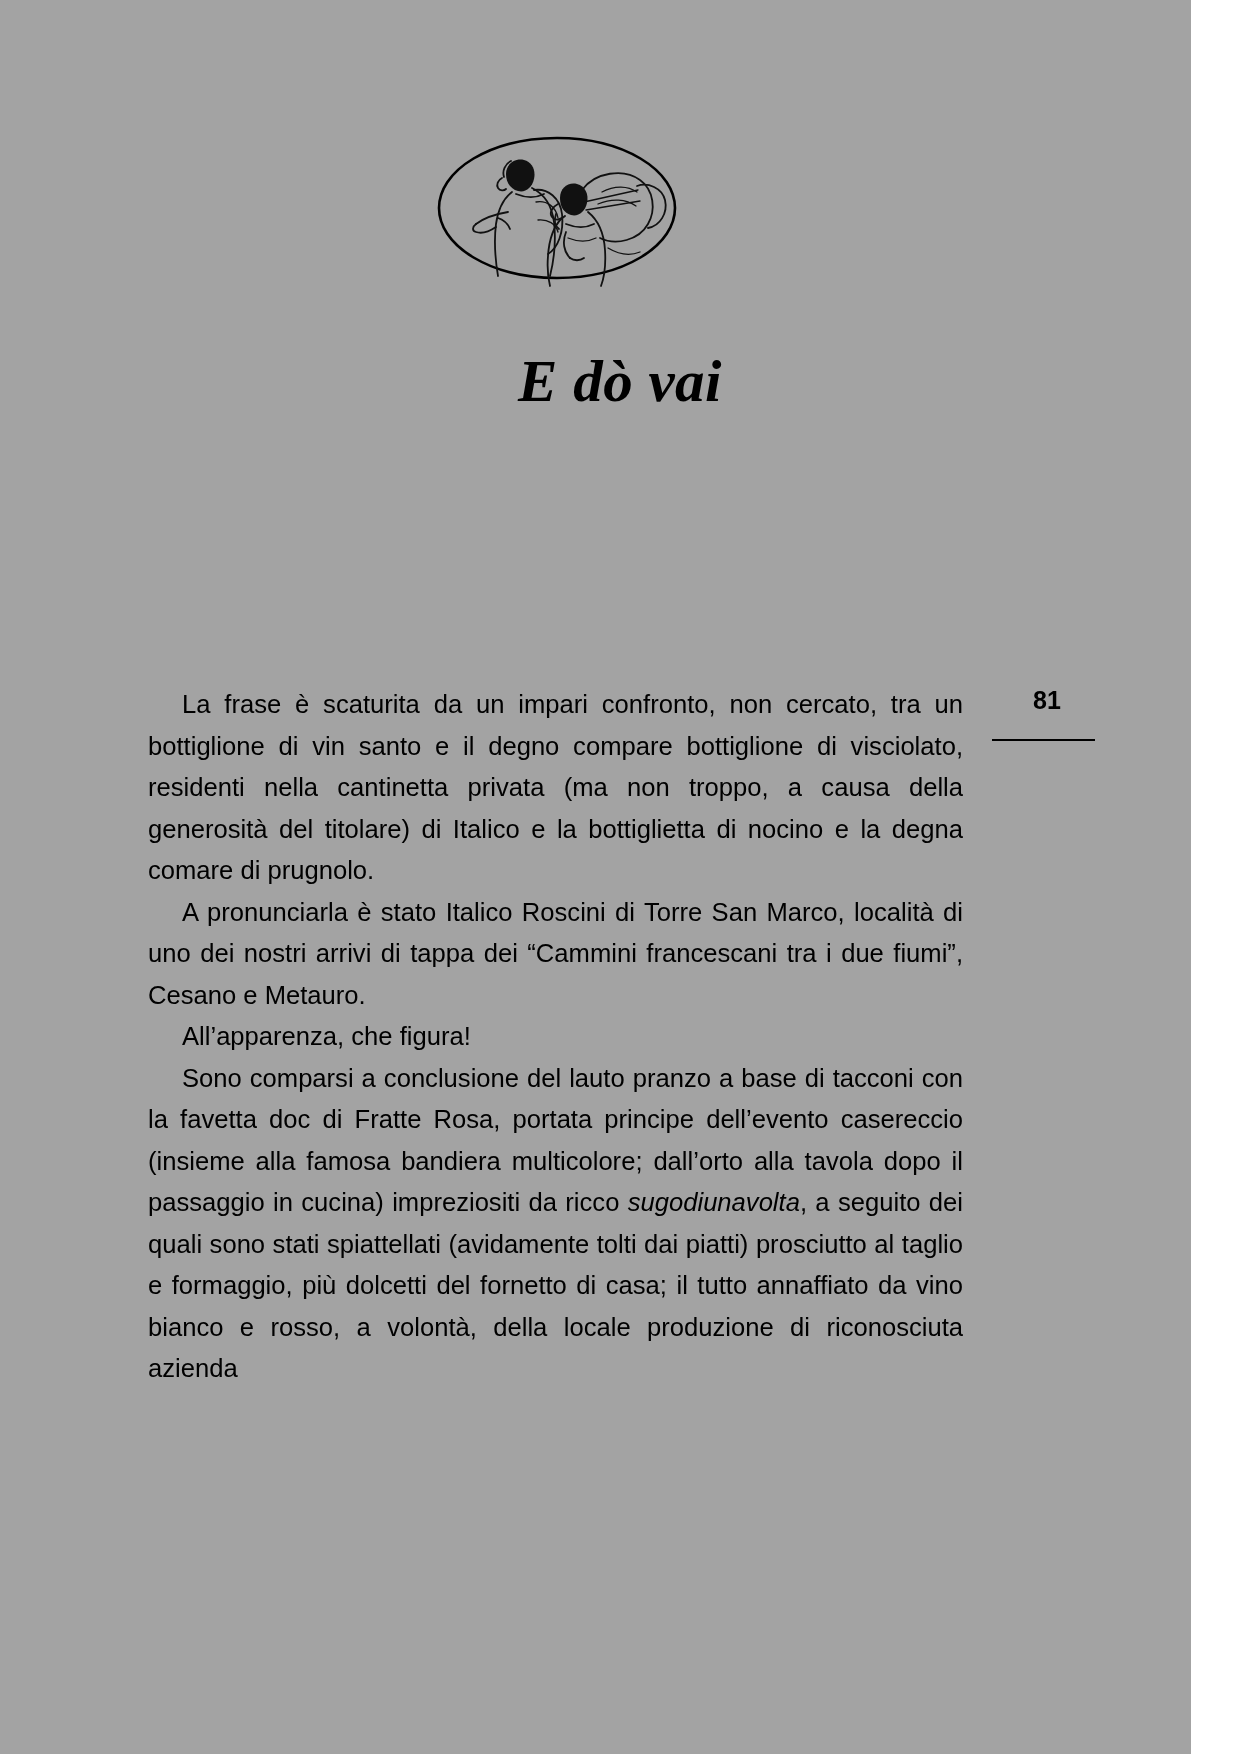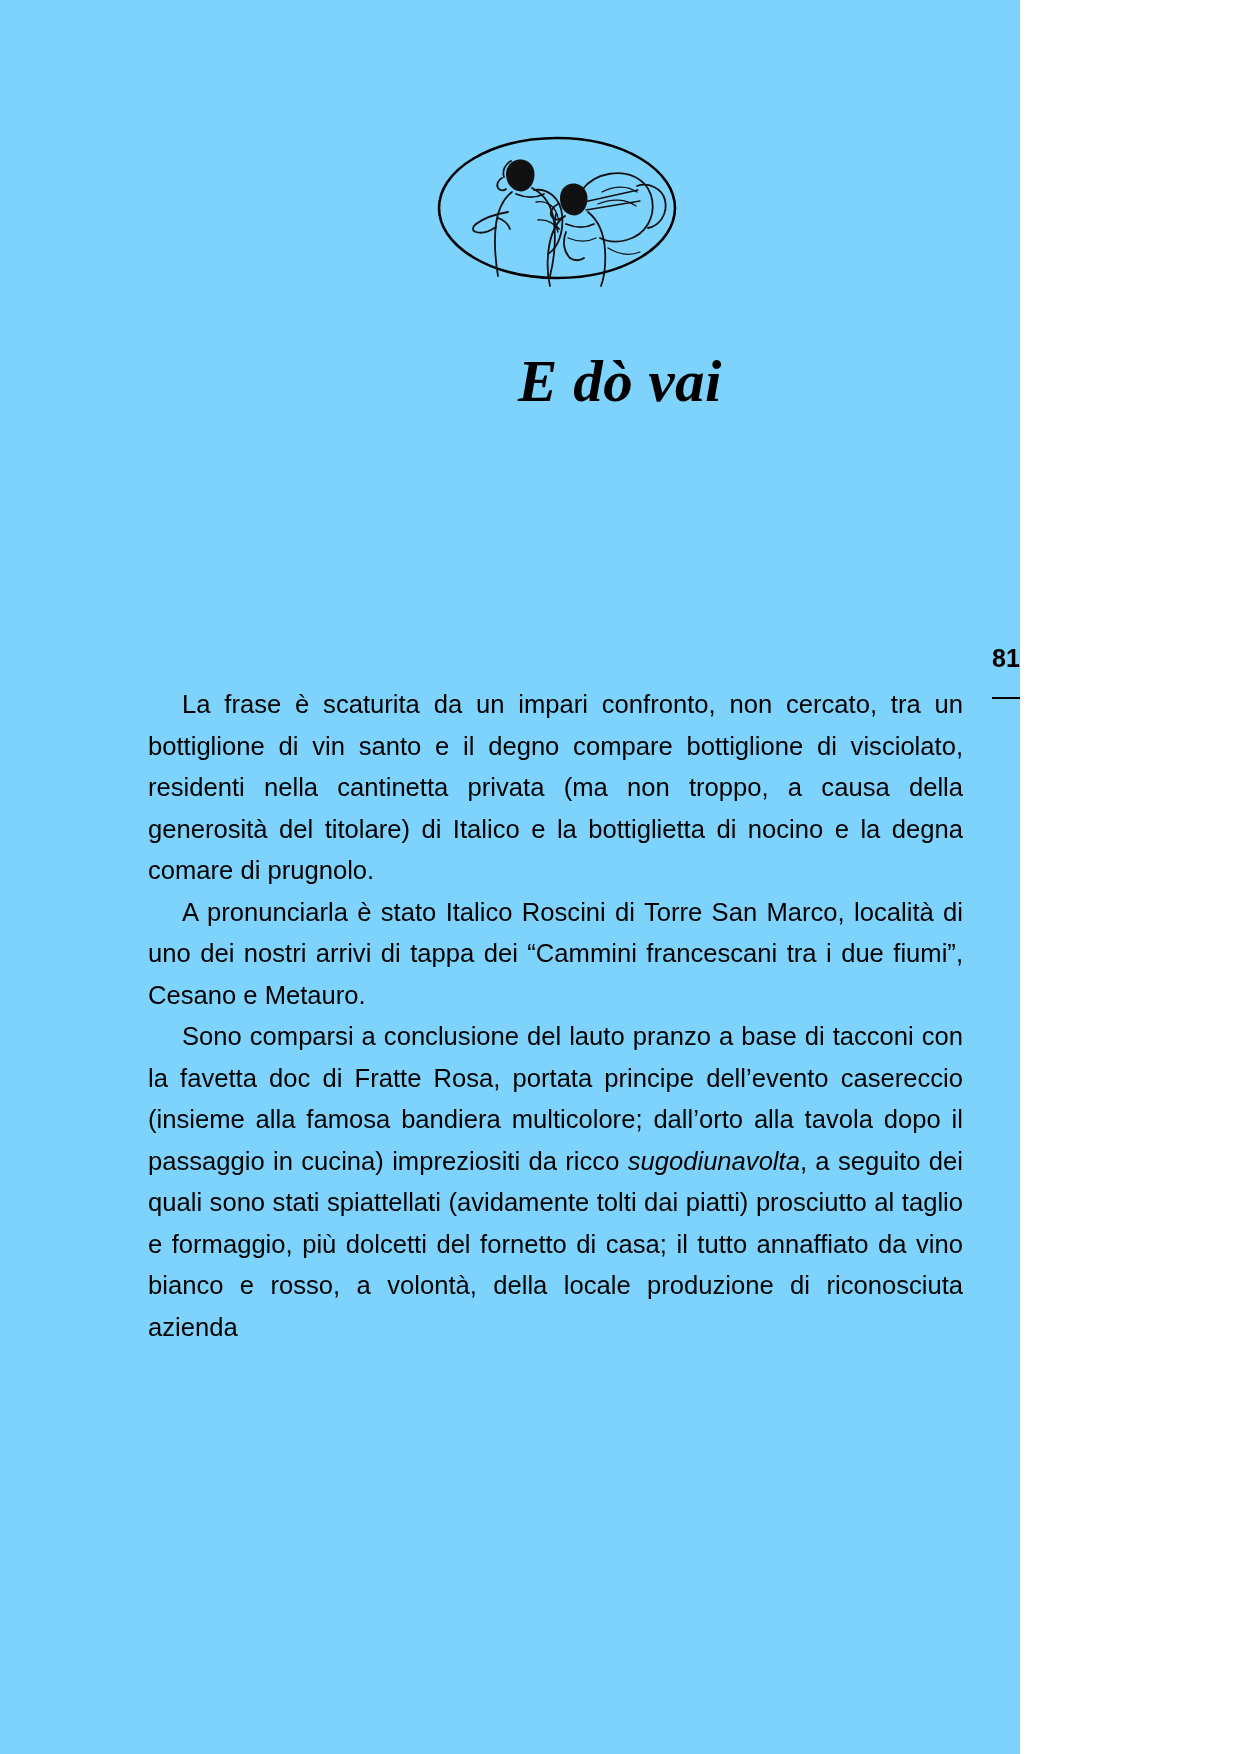--- a/index.html
+++ b/index.html
@@ -2,23 +2,23 @@
 <html><head>
 <meta charset="utf-8">
 <style>
   html, body {
     margin: 0;
     padding: 0;
     background: #ffffff;
   }
   .page {
     position: relative;
-    width: 1020px;
+    width: 1191px;
     height: 1754px;
-    background: #7dd3fc;
+    background: #a3a3a3;
     overflow: hidden;
     font-family: "Liberation Sans", sans-serif;
   }
 
   
   .vignette {
     position: absolute;
     left: 432px;
     top: 128px;
     width: 250px;
@@ -39,22 +39,23 @@
     font-size: 59px;
     letter-spacing: 0.5px;
     color: #000000;
     line-height: 1;
   }
 
   
   .folio-block {
     position: absolute;
     left: 992px;
-    top: 646px;
+    top: 688px;
     width: 110px;
+    text-align: center;
   }
   .folio-number {
     font-family: "Liberation Sans", sans-serif;
     font-weight: bold;
     font-size: 25px;
     color: #000000;
     line-height: 1;
   }
   .folio-rule {
     margin-top: 26px;
@@ -138,16 +139,17 @@
   <div class="chapter-title">E dò vai</div>
 
   <div class="folio-block">
     <div class="folio-number">81</div>
     <div class="folio-rule"></div>
   </div>
 
   <div class="text-column">
     <p>La frase è scaturita da un impari confronto, non cercato, tra un bottiglione di vin santo e il degno compare bottiglione di visciolato, residenti nella cantinetta privata (ma non troppo, a causa della generosità del titolare) di Italico e la bottiglietta di nocino e la degna comare di prugnolo.</p>
     <p>A pronunciarla è stato Italico Roscini di Torre San Marco, località di uno dei nostri arrivi di tappa dei “Cammini francescani tra i due fiumi”, Cesano e Metauro.</p>
+    <p>All’apparenza, che figura!</p>
     <p><span>Sono comparsi a conclusione del lauto pranzo a base di tacconi con la favetta doc di Fratte Rosa, portata principe dell’evento casereccio (insieme alla famosa bandiera multicolore; dall’orto alla tavola dopo il passaggio in cucina) impreziositi da ricco </span><i>sugodiunavolta</i><span>, a seguito dei quali sono stati  spiattellati (avidamente tolti dai piatti) prosciutto al taglio e formaggio, più dolcetti del fornetto di casa; il tutto annaffiato da vino bianco e rosso, a volontà, della locale produzione di riconosciuta azienda</span></p>
   </div>
 
 </div>
 
 </body></html>

